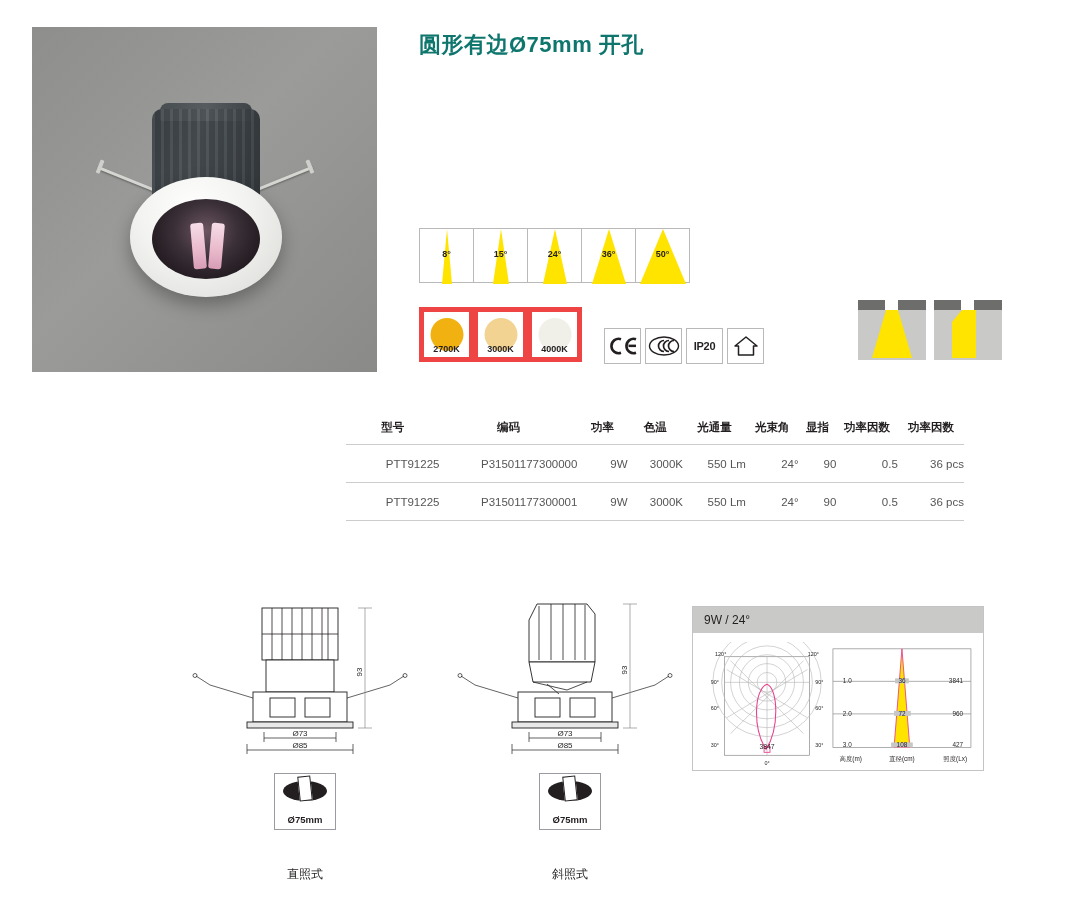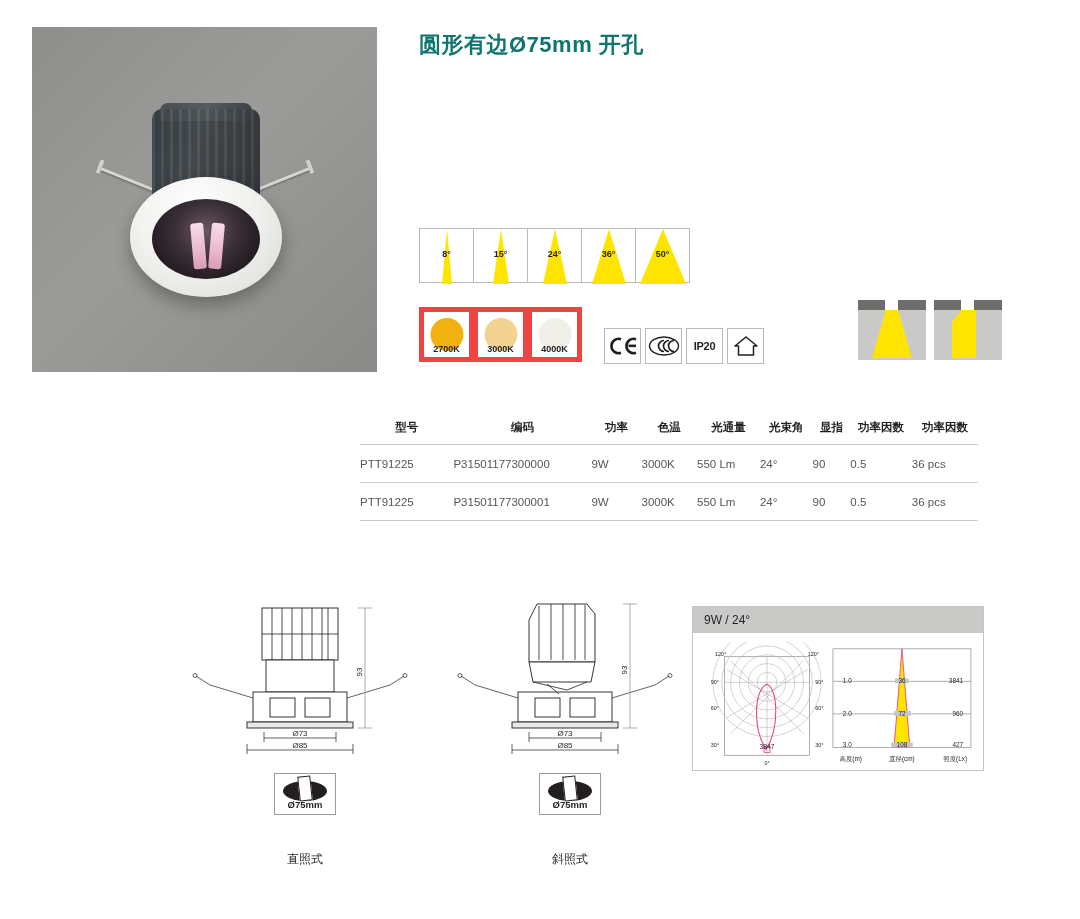--- a/index.html
+++ b/index.html
@@ -95,37 +95,37 @@
                margin-right: 4px; display: flex; align-items: center; justify-content: center; }
   .cert-ip { font-size: 11px; font-weight: 700; letter-spacing: -.3px; }
 
   
   #beam-direction { left: 858px; top: 300px; display: flex; gap: 8px; }
   .bd-cell { width: 68px; height: 60px; background: #c9c9c7; position: relative; overflow: hidden; }
   .bd-ceil { position: absolute; left: 0; top: 0; width: 100%; height: 10px; background: #6d6d6b; }
   .bd-ap   { position: absolute; top: 0; width: 13px; height: 10px; background: #ffffff; }
 
   
-  #spec-table { left: 360px; top: 420px; width: 618px; border-collapse: collapse; }
+  #spec-table { left: 346px; top: 420px; width: 618px; border-collapse: collapse; }
   #spec-table th {
     font-size: 11.5px; font-weight: 700; color: #231f20; padding: 0 0 9px 0;
     border-bottom: 1px solid #cccccc; text-align: center; white-space: nowrap;
   }
   #spec-table td {
     font-size: 11.5px; color: #555555; padding: 13px 0 12px 0;
-    border-bottom: 1px solid #cccccc; text-align: left; white-space: nowrap;
+    border-bottom: 1px solid #cccccc; text-align: right; white-space: nowrap;
   }
 
   
   .drawing-block { top: 590px; width: 310px; }
   #drawing-direct  { left: 150px; }
   #drawing-tilt    { left: 415px; }
   .dwg-canvas { position: relative; width: 230px; height: 165px; margin: 0 auto; }
   .cutout-badge {
-    width: 62px; height: 42px; border: 1px solid #9a9aa0; background: #fff;
+    width: 62px; height: 57px; border: 1px solid #9a9aa0; background: #fff;
     margin: 18px auto 0; position: relative;
   }
   .cutout-ell { position: absolute; left: 50%; top: 7px; transform: translateX(-50%);
                 width: 44px; height: 20px; border-radius: 50%; background: #231f20; }
   .cutout-fix { position: absolute; left: 50%; top: 2px; transform: translateX(-50%) rotate(-6deg);
                 width: 13px; height: 25px; background: #fff; border: 1px solid #231f20; }
   .cutout-lbl { position: absolute; left: 0; right: 0; bottom: 4px; text-align: center;
                 font-size: 9.5px; font-weight: 700; }
   .dwg-caption { text-align: center; font-size: 12px; margin-top: 36px; color: #231f20; }
 

